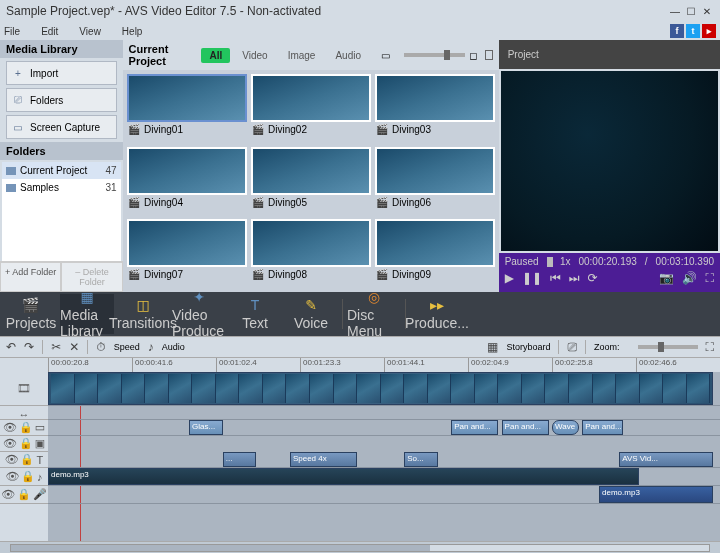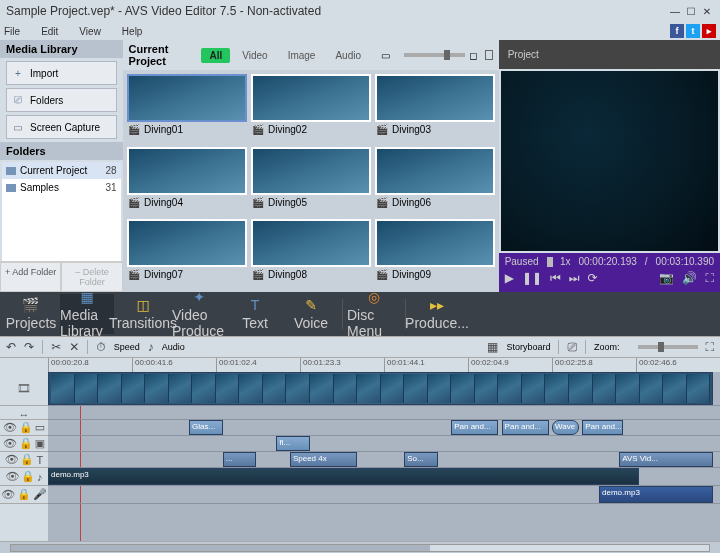--- a/index.html
+++ b/index.html
@@ -120,21 +120,21 @@
         <div class="libbtn">
           <span class="ic">▭</span>
           <span>Screen Capture</span>
         </div>
       </div>
     <div class="sectionhdr">Folders</div>
     <div class="folders" id="folders">
         <div class="frow sel">
           <span class="fic"></span>
           <span>Current Project</span>
-          <span class="cnt">28</span>
+          <span class="cnt">47</span>
         </div>
         <div class="frow">
           <span class="fic"></span>
           <span>Samples</span>
           <span class="cnt">31</span>
         </div>
       </div>
     <div class="fbtns">
       <div class="fbtn">+ Add Folder</div>
       <div class="fbtn dis">– Delete Folder</div>
@@ -395,23 +395,20 @@
           </div>
         </div>
         <div class="track" style="top: 34px; height: 14px;"></div>
         <div class="track" style="top: 48px; height: 16px;">
           <div class="clip effect" style="left: 21%; width: 5%;">Glas...</div>
           <div class="clip effect" style="left: 60%; width: 7%;">Pan and...</div>
           <div class="clip effect" style="left: 67.5%; width: 7%;">Pan and...</div>
           <div class="clip effect" style="left: 75%; width: 4%; border-radius: 7px;">Wave</div>
           <div class="clip effect" style="left: 79.5%; width: 6%;">Pan and...</div>
         </div>
-        <div class="track" style="top: 64px; height: 16px;">
-          <div class="clip effect" style="left: 34%; width: 5%;">fi...</div>
-        </div>
         <div class="track" style="top: 80px; height: 16px;">
           <div class="clip text" style="left: 26%; width: 5%;">...</div>
           <div class="clip text" style="left: 36%; width: 10%;">Speed 4x</div>
           <div class="clip text" style="left: 53%; width: 5%;">So...</div>
           <div class="clip text" style="left: 85%; width: 14%;">AVS Vid...</div>
         </div>
         <div class="track" style="top: 96px; height: 18px;">
           <div class="clip audio" style="left: 0%; width: 88%;">demo.mp3</div>
         </div>
         <div class="track" style="top: 114px; height: 18px;">

